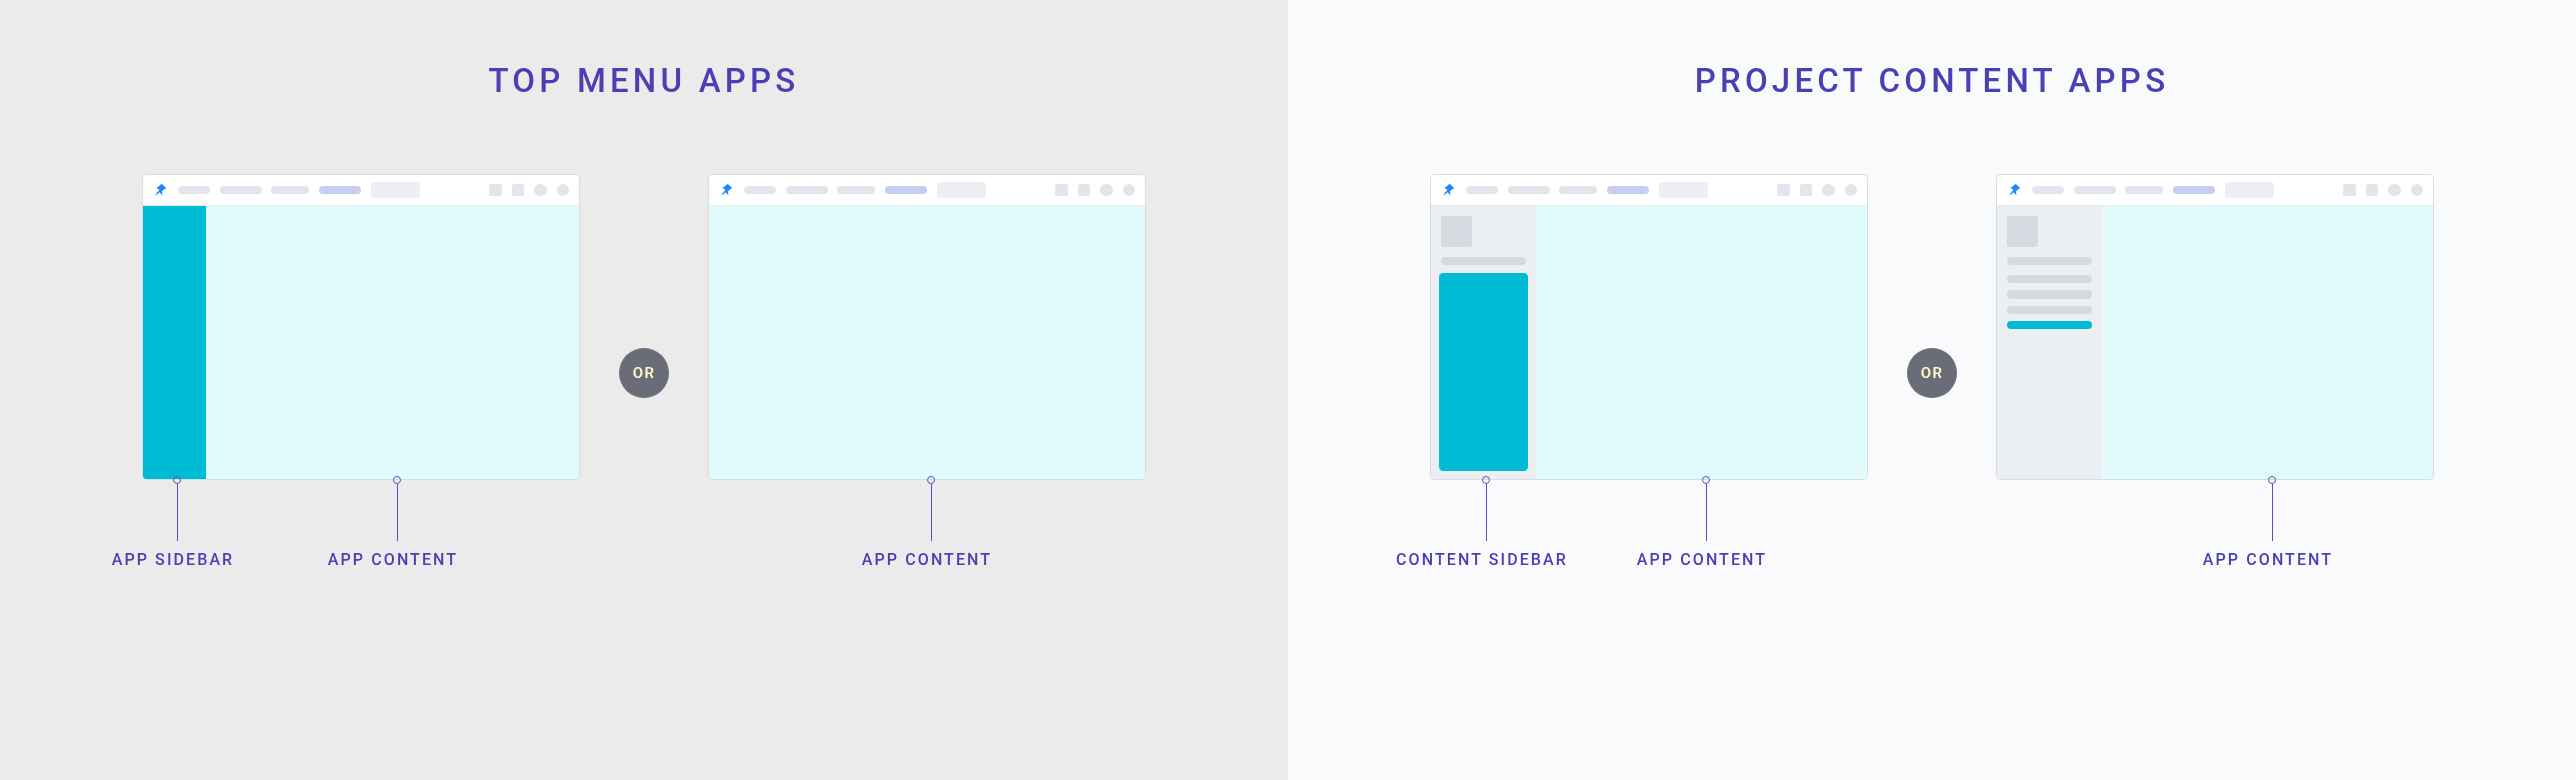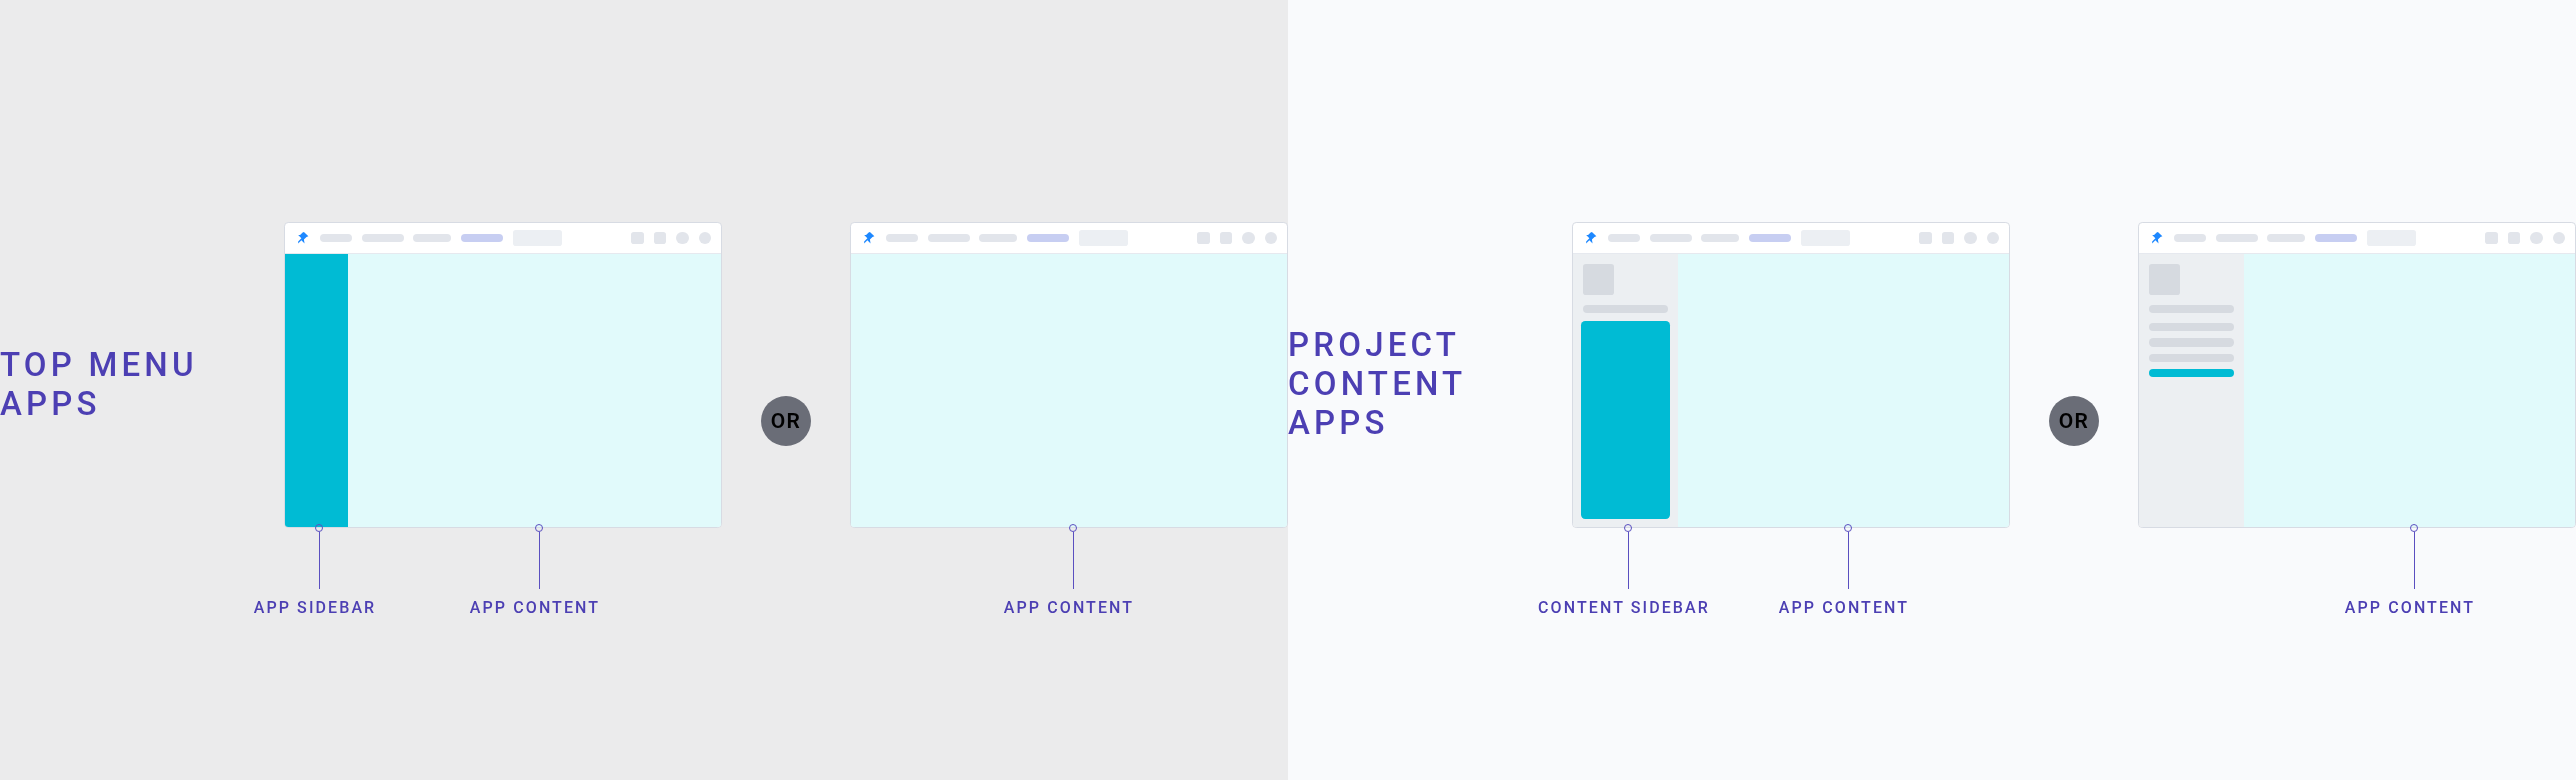--- a/index.html
+++ b/index.html
@@ -8,21 +8,21 @@
     font-family: -apple-system, BlinkMacSystemFont, "Segoe UI", Roboto, Helvetica, Arial, sans-serif;
     display: flex;
     width: 2576px;
     height: 780px;
     overflow: hidden;
   }
   .panel {
     width: 50%;
     height: 100%;
     display: flex;
-    flex-direction: row;
+    flex-direction: column;
     align-items: center;
     padding-top: 61px;
   }
   .panel-left { background: #EBEBEC; }
   .panel-right { background: #F9FAFC; }
 
   .panel-title {
     color: #4C3FB3;
     font-size: 33px;
     letter-spacing: 4.2px;
@@ -34,25 +34,25 @@
     display: flex;
     align-items: center;
     gap: 39px;
   }
 
   .or-badge {
     width: 50px;
     height: 50px;
     border-radius: 50%;
     background: #6A6D77;
-    color: #000000;
+    color: #fef9c3;
     display: flex;
     align-items: center;
     justify-content: center;
-    font-size: 21px;
+    font-size: 15px;
     font-weight: 600;
     letter-spacing: 1.4px;
     flex: 0 0 auto;
     text-align: right;
   }
 
   .example {
     display: flex;
     flex-direction: column;
     align-items: center;

